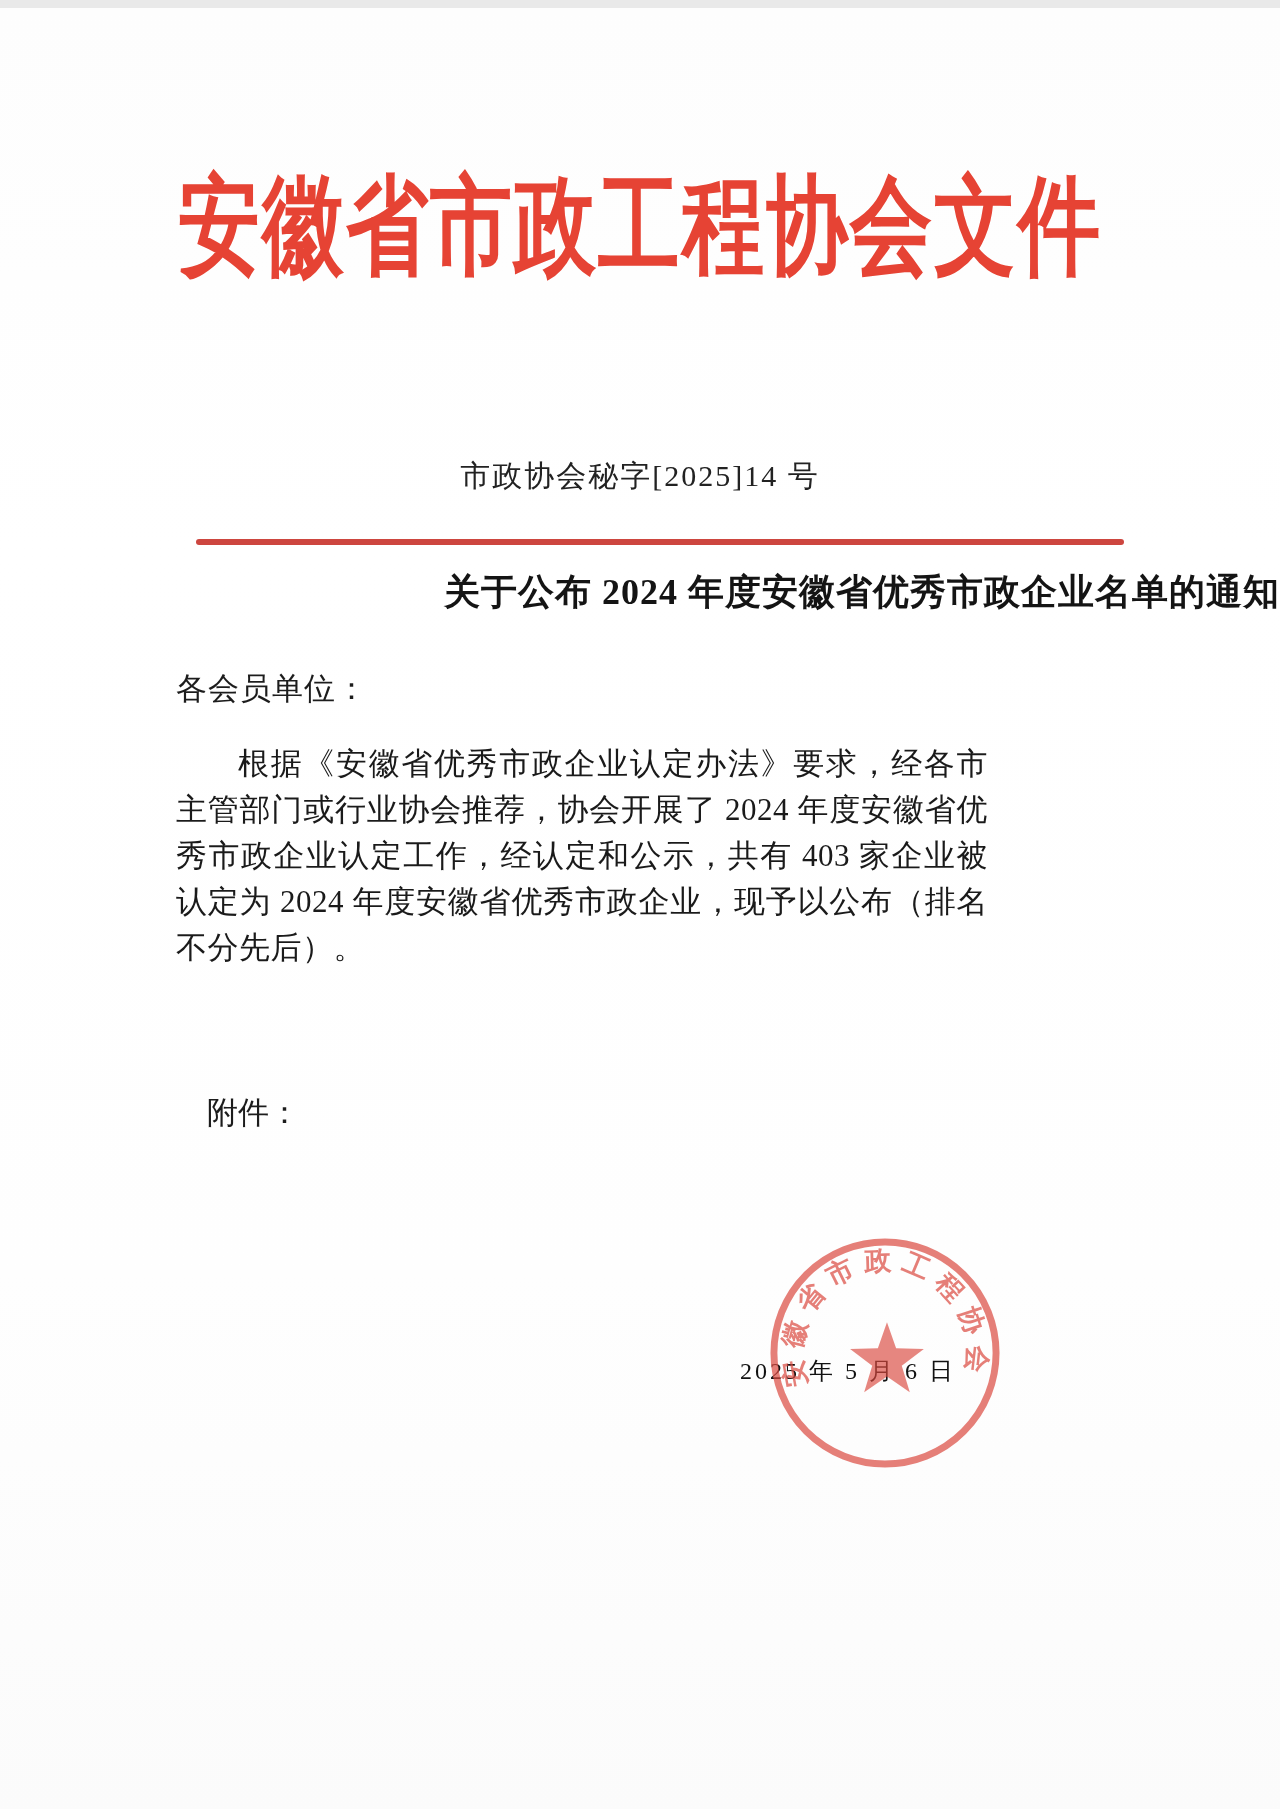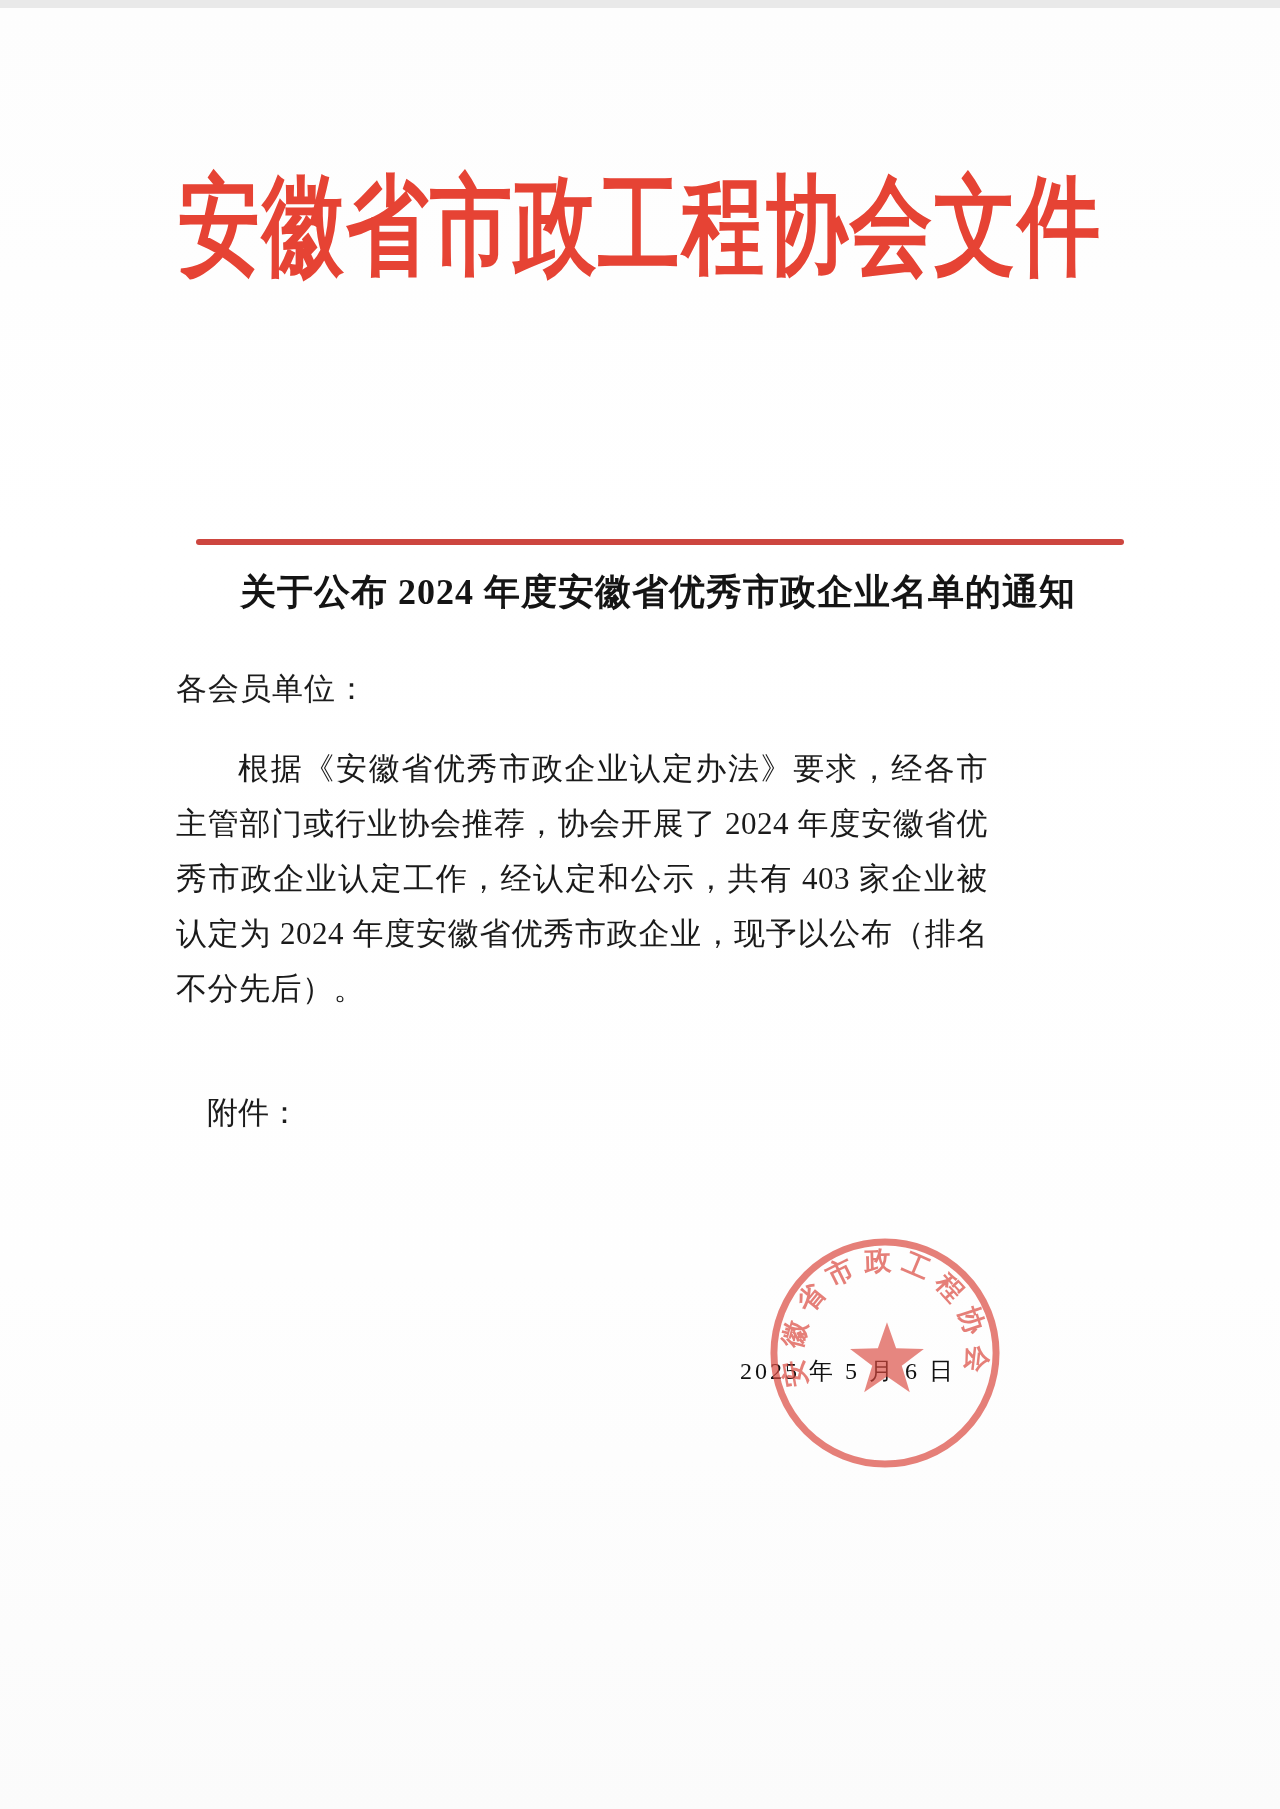--- a/index.html
+++ b/index.html
@@ -33,34 +33,34 @@
   
   .red-rule {
     position:absolute; top:531px; left:196px;
     width:928px; height:6px;
     background:#cd463f;
     border-radius:3px;
   }
   
   .notice-title {
     position:absolute; top:560px; left:0; width:100%;
-    text-align:center;
+    text-align:right;
     font-size:36px; font-weight:bold;
     letter-spacing:1px;
     color:#141414;
     padding-left:36px;
   }
   .salutation {
     position:absolute; top:660px; left:176px;
     font-size:31px; letter-spacing:1px;
   }
   .body-paragraph {
     position:absolute; top:733px; left:176px;
     width:812px;
-    font-size:31px; line-height:55px;
+    font-size:31px; line-height:46px;
     text-align:justify;
     text-indent:2em;
     letter-spacing:0.5px;
     color:#1a1a1a;
   }
   .attachments {
     position:absolute; top:1072px; left:207px;
     display:flex; align-items:flex-end;
     font-size:31px;
   }
@@ -82,20 +82,21 @@
   }
   .seal svg { width:100%; height:100%; }
 </style>
 </head>
 <body>
 
 <div class="page">
 
   <div class="masthead">安徽省市政工程协会文件</div>
 
+  <div class="doc-number">市政协会秘字[2025]14 号</div>
 
   <div class="red-rule"></div>
 
   <div class="notice-title">关于公布 2024 年度安徽省优秀市政企业名单的通知</div>
 
   <div class="salutation">各会员单位：</div>
 
   <p class="body-paragraph">根据《安徽省优秀市政企业认定办法》要求，经各市主管部门或行业协会推荐，协会开展了 2024 年度安徽省优秀市政企业认定工作，经认定和公示，共有 403 家企业被认定为 2024 年度安徽省优秀市政企业，现予以公布（排名不分先后）。</p>
 
   <div class="attachments">

